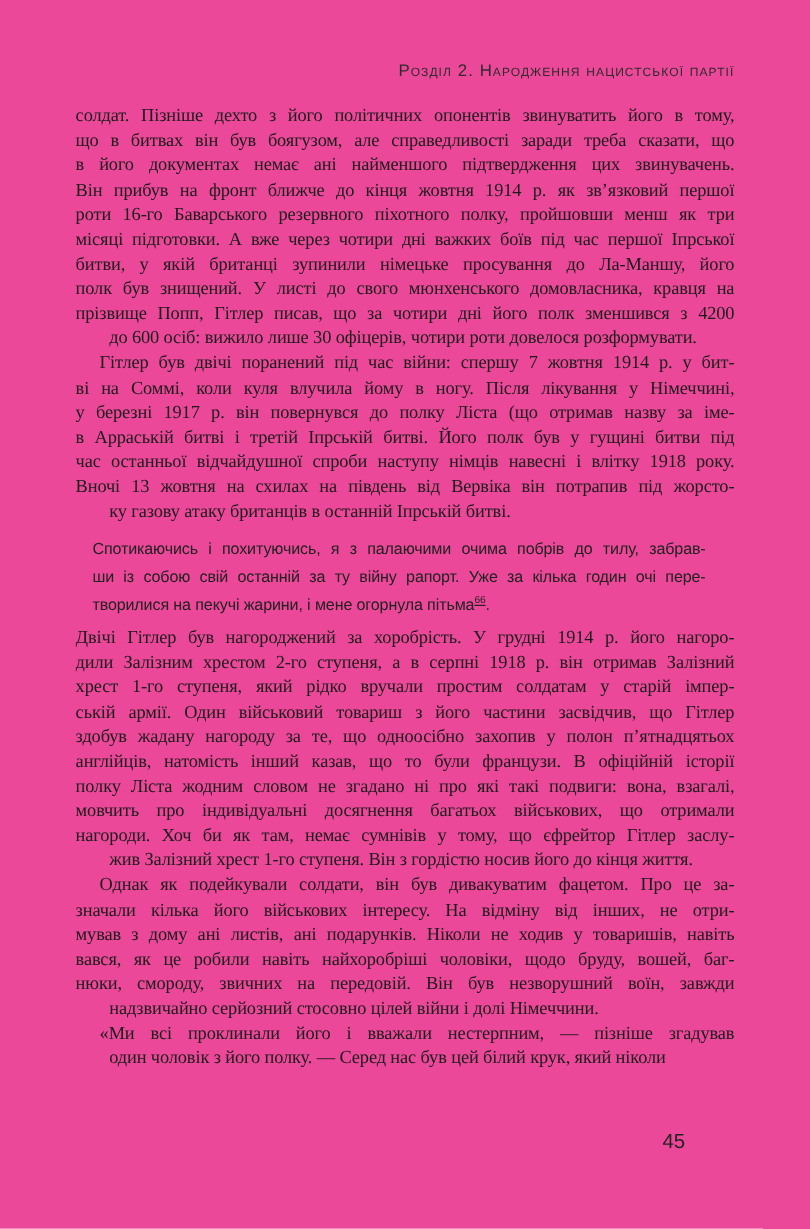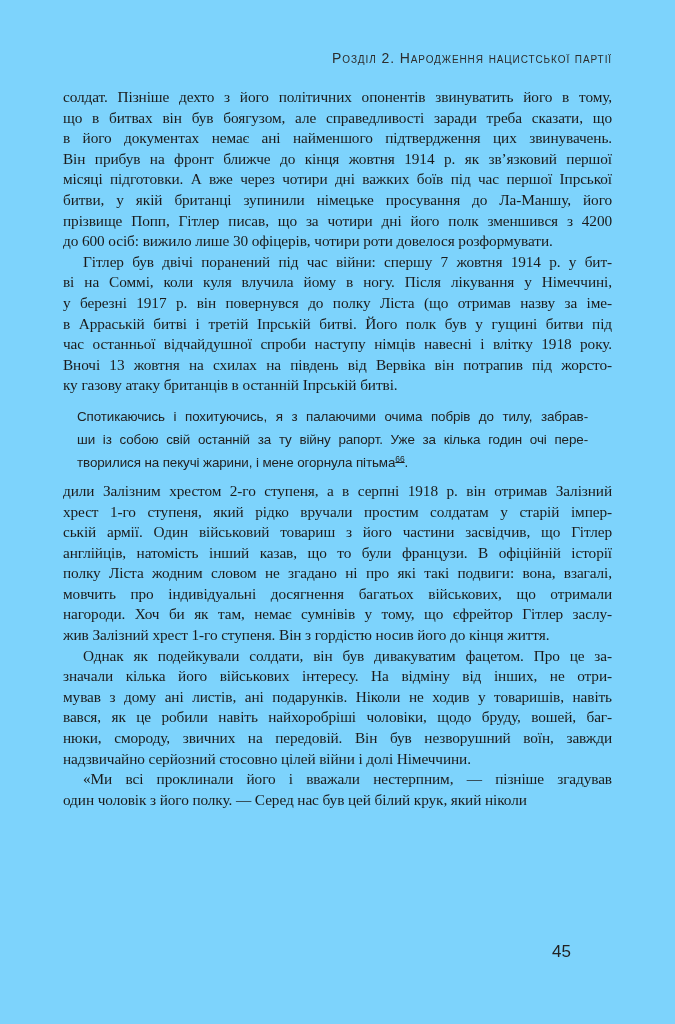--- a/index.html
+++ b/index.html
@@ -1,20 +1,20 @@
 <!DOCTYPE html>
 <html><head>
 <meta charset="utf-8">
 <style>
   html, body { margin: 0; padding: 0; background: #ffffff; }
   .page {
     position: relative;
     width: 675px;
     height: 1024px;
-    background: #7dd3fc;
+    background: #ec4899;
     overflow: hidden;
     color: #1b1b1b;
   }
   .running-header {
     position: absolute;
     top: 50px;
     right: 63px;
     font-family: "Liberation Sans", sans-serif;
     font-variant: small-caps;
     font-size: 14px;
@@ -37,20 +37,21 @@
   .paragraph .line {
     height: 20.6px;
     line-height: 20.6px;
     text-align: justify;
     text-align-last: justify;
     overflow: hidden;
     white-space: nowrap;
   }
   .paragraph .line.last {
     text-align-last: left;
+    margin-left: 28px;
   }
   .line.first-indent { text-indent: 20px; }
   .quote {
     margin: 9px 24px 7px 14px;
     font-family: "Liberation Sans", sans-serif;
     font-size: 13.4px;
     letter-spacing: -0.1px;
     color: #222222;
   }
   .quote .line {
@@ -82,43 +83,47 @@
 
 <div class="page">
   <div class="running-header">Розділ 2. Народження нацистської партії</div>
 
   <div class="text-block">
       <div class="paragraph">
         <div class="line">солдат. Пізніше дехто з його політичних опонентів звинуватить його в тому,</div>
         <div class="line">що в битвах він був боягузом, але справедливості заради треба сказати, що</div>
         <div class="line">в його документах немає ані найменшого підтвердження цих звинувачень.</div>
         <div class="line">Він прибув на фронт ближче до кінця жовтня 1914 р. як зв’язковий першої</div>
+        <div class="line">роти 16-го Баварського резервного піхотного полку, пройшовши менш як три</div>
         <div class="line">місяці підготовки. А вже через чотири дні важких боїв під час першої Іпрської</div>
         <div class="line">битви, у якій британці зупинили німецьке просування до Ла-Маншу, його</div>
+        <div class="line">полк був знищений. У листі до свого мюнхенського домовласника, кравця на</div>
         <div class="line">прізвище Попп, Гітлер писав, що за чотири дні його полк зменшився з 4200</div>
         <div class="line last">до 600 осіб: вижило лише 30 офіцерів, чотири роти довелося розформувати.</div>
       </div>
       <div class="paragraph">
         <div class="line first-indent">Гітлер був двічі поранений під час війни: спершу 7 жовтня 1914 р. у бит-</div>
         <div class="line">ві на Соммі, коли куля влучила йому в ногу. Після лікування у Німеччині,</div>
         <div class="line">у березні 1917 р. він повернувся до полку Ліста (що отримав назву за іме-</div>
         <div class="line">в Арраській битві і третій Іпрській битві. Його полк був у гущині битви під</div>
         <div class="line">час останньої відчайдушної спроби наступу німців навесні і влітку 1918 року.</div>
         <div class="line">Вночі 13 жовтня на схилах на південь від Вервіка він потрапив під жорсто-</div>
         <div class="line last">ку газову атаку британців в останній Іпрській битві.</div>
       </div>
       <div class="quote">
         <div class="line">Спотикаючись і похитуючись, я з палаючими очима побрів до тилу, забрав-</div>
         <div class="line">ши із собою свій останній за ту війну рапорт. Уже за кілька годин очі пере-</div>
         <div class="line last"><span>творилися на пекучі жарини, і мене огорнула пітьма</span><sup class="fnref">66</sup><span>.</span></div>
       </div>
       <div class="paragraph">
+        <div class="line">Двічі Гітлер був нагороджений за хоробрість. У грудні 1914 р. його нагоро-</div>
         <div class="line">дили Залізним хрестом 2-го ступеня, а в серпні 1918 р. він отримав Залізний</div>
         <div class="line">хрест 1-го ступеня, який рідко вручали простим солдатам у старій імпер-</div>
         <div class="line">ській армії. Один військовий товариш з його частини засвідчив, що Гітлер</div>
+        <div class="line">здобув жадану нагороду за те, що одноосібно захопив у полон п’ятнадцятьох</div>
         <div class="line">англійців, натомість інший казав, що то були французи. В офіційній історії</div>
         <div class="line">полку Ліста жодним словом не згадано ні про які такі подвиги: вона, взагалі,</div>
         <div class="line">мовчить про індивідуальні досягнення багатьох військових, що отримали</div>
         <div class="line">нагороди. Хоч би як там, немає сумнівів у тому, що єфрейтор Гітлер заслу-</div>
         <div class="line last">жив Залізний хрест 1-го ступеня. Він з гордістю носив його до кінця життя.</div>
       </div>
       <div class="paragraph">
         <div class="line first-indent">Однак як подейкували солдати, він був дивакуватим фацетом. Про це за-</div>
         <div class="line">значали кілька його військових інтересу. На відміну від інших, не отри-</div>
         <div class="line">мував з дому ані листів, ані подарунків. Ніколи не ходив у товаришів, навіть</div>

